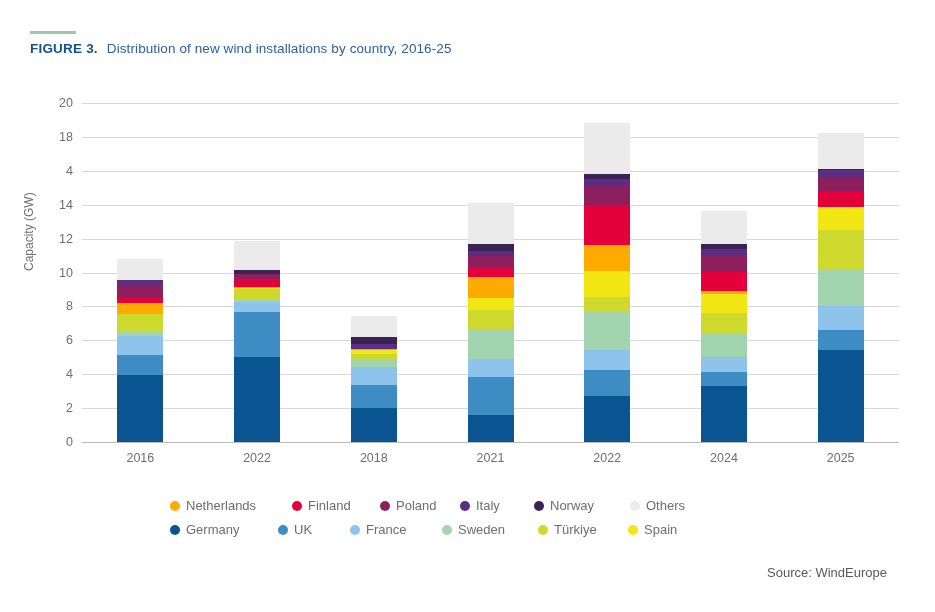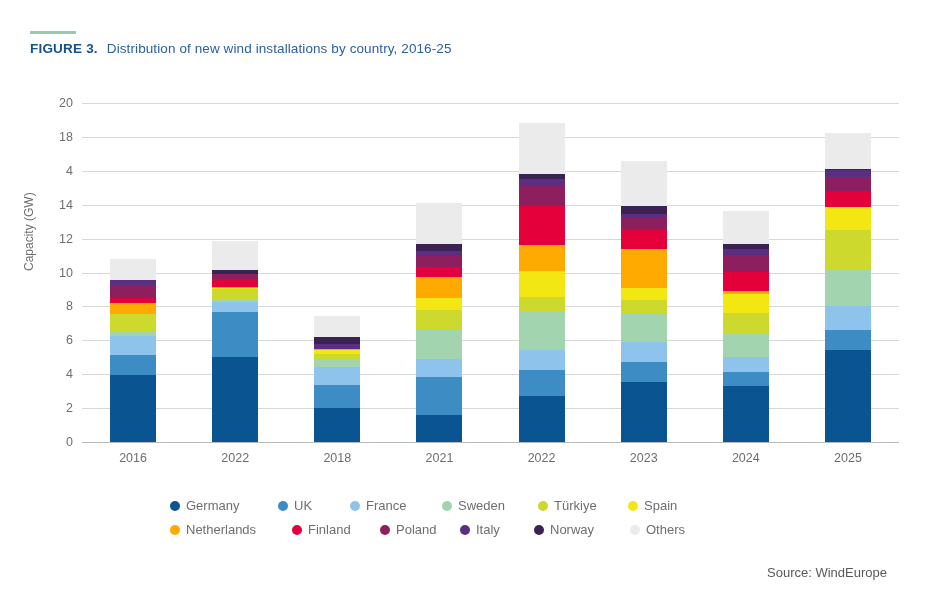--- a/index.html
+++ b/index.html
@@ -162,37 +162,20 @@
               <div class="seg" title="Netherlands: 1.6 GW" style="height: 8%; background: rgb(255, 170, 0);"></div>
               <div class="seg" title="Finland: 2.4 GW" style="height: 12%; background: rgb(228, 0, 58);"></div>
               <div class="seg" title="Poland: 1.2 GW" style="height: 6%; background: rgb(142, 31, 94);"></div>
               <div class="seg" title="Italy: 0.4 GW" style="height: 2%; background: rgb(91, 45, 131);"></div>
               <div class="seg" title="Norway: 0.3 GW" style="height: 1.5%; background: rgb(59, 34, 83);"></div>
               <div class="seg" title="Others: 3.1 GW" style="height: 15.5%; background: rgb(235, 235, 235);"></div>
             </div>
             <div class="xtick">2022</div>
           </div>
           <div class="barcol">
-            <div class="bar" style="height: 91%;">
-              <div class="seg" title="Germany: 3.9 GW" style="height: 19.5%; background: rgb(10, 85, 145);"></div>
-              <div class="seg" title="UK: 1.3 GW" style="height: 6.5%; background: rgb(61, 141, 196);"></div>
-              <div class="seg" title="France: 1.3 GW" style="height: 6.5%; background: rgb(142, 196, 236);"></div>
-              <div class="seg" title="Sweden: 1.8 GW" style="height: 9%; background: rgb(163, 212, 176);"></div>
-              <div class="seg" title="Türkiye: 0.9 GW" style="height: 4.5%; background: rgb(205, 217, 45);"></div>
-              <div class="seg" title="Spain: 0.8 GW" style="height: 4%; background: rgb(242, 231, 18);"></div>
-              <div class="seg" title="Netherlands: 2.5 GW" style="height: 12.5%; background: rgb(255, 170, 0);"></div>
-              <div class="seg" title="Finland: 1.3 GW" style="height: 6.5%; background: rgb(228, 0, 58);"></div>
-              <div class="seg" title="Poland: 0.7 GW" style="height: 3.5%; background: rgb(142, 31, 94);"></div>
-              <div class="seg" title="Italy: 0.3 GW" style="height: 1.5%; background: rgb(91, 45, 131);"></div>
-              <div class="seg" title="Norway: 0.5 GW" style="height: 2.5%; background: rgb(59, 34, 83);"></div>
-              <div class="seg" title="Others: 2.9 GW" style="height: 14.5%; background: rgb(235, 235, 235);"></div>
-            </div>
-            <div class="xtick">2023</div>
-          </div>
-          <div class="barcol">
             <div class="bar" style="height: 82.5%;">
               <div class="seg" title="Germany: 4 GW" style="height: 20%; background: rgb(10, 85, 145);"></div>
               <div class="seg" title="UK: 1 GW" style="height: 5%; background: rgb(61, 141, 196);"></div>
               <div class="seg" title="France: 1.1 GW" style="height: 5.5%; background: rgb(142, 196, 236);"></div>
               <div class="seg" title="Sweden: 1.6 GW" style="height: 8%; background: rgb(163, 212, 176);"></div>
               <div class="seg" title="Türkiye: 1.5 GW" style="height: 7.5%; background: rgb(205, 217, 45);"></div>
               <div class="seg" title="Spain: 1.4 GW" style="height: 7%; background: rgb(242, 231, 18);"></div>
               <div class="seg" title="Netherlands: 0.2 GW" style="height: 1%; background: rgb(255, 170, 0);"></div>
               <div class="seg" title="Finland: 1.4 GW" style="height: 7%; background: rgb(228, 0, 58);"></div>
               <div class="seg" title="Poland: 1.2 GW" style="height: 6%; background: rgb(142, 31, 94);"></div>
@@ -217,20 +200,46 @@
               <div class="seg" title="Others: 2.2 GW" style="height: 11%; background: rgb(235, 235, 235);"></div>
             </div>
             <div class="xtick">2025</div>
           </div>
         </div>
     </div>
   </div>
 
   <div class="legend" id="legend">
       <div class="legend-row">
+        <div class="legend-item" style="width: 122px;">
+          <span class="dot" style="background: rgb(255, 170, 0);"></span>
+          <span class="legend-text">Netherlands</span>
+        </div>
+        <div class="legend-item" style="width: 88px;">
+          <span class="dot" style="background: rgb(228, 0, 58);"></span>
+          <span class="legend-text">Finland</span>
+        </div>
+        <div class="legend-item" style="width: 80px;">
+          <span class="dot" style="background: rgb(142, 31, 94);"></span>
+          <span class="legend-text">Poland</span>
+        </div>
+        <div class="legend-item" style="width: 74px;">
+          <span class="dot" style="background: rgb(91, 45, 131);"></span>
+          <span class="legend-text">Italy</span>
+        </div>
+        <div class="legend-item" style="width: 96px;">
+          <span class="dot" style="background: rgb(59, 34, 83);"></span>
+          <span class="legend-text">Norway</span>
+        </div>
+        <div class="legend-item">
+          <span class="dot" style="background: rgb(235, 235, 235);"></span>
+          <span class="legend-text">Others</span>
+        </div>
+      </div>
+      <div class="legend-row">
         <div class="legend-item" style="width: 108px;">
           <span class="dot" style="background: rgb(10, 85, 145);"></span>
           <span class="legend-text">Germany</span>
         </div>
         <div class="legend-item" style="width: 72px;">
           <span class="dot" style="background: rgb(61, 141, 196);"></span>
           <span class="legend-text">UK</span>
         </div>
         <div class="legend-item" style="width: 92px;">
           <span class="dot" style="background: rgb(142, 196, 236);"></span>
@@ -242,42 +251,16 @@
         </div>
         <div class="legend-item" style="width: 90px;">
           <span class="dot" style="background: rgb(205, 217, 45);"></span>
           <span class="legend-text">Türkiye</span>
         </div>
         <div class="legend-item">
           <span class="dot" style="background: rgb(242, 231, 18);"></span>
           <span class="legend-text">Spain</span>
         </div>
       </div>
-      <div class="legend-row">
-        <div class="legend-item" style="width: 122px;">
-          <span class="dot" style="background: rgb(255, 170, 0);"></span>
-          <span class="legend-text">Netherlands</span>
-        </div>
-        <div class="legend-item" style="width: 88px;">
-          <span class="dot" style="background: rgb(228, 0, 58);"></span>
-          <span class="legend-text">Finland</span>
-        </div>
-        <div class="legend-item" style="width: 80px;">
-          <span class="dot" style="background: rgb(142, 31, 94);"></span>
-          <span class="legend-text">Poland</span>
-        </div>
-        <div class="legend-item" style="width: 74px;">
-          <span class="dot" style="background: rgb(91, 45, 131);"></span>
-          <span class="legend-text">Italy</span>
-        </div>
-        <div class="legend-item" style="width: 96px;">
-          <span class="dot" style="background: rgb(59, 34, 83);"></span>
-          <span class="legend-text">Norway</span>
-        </div>
-        <div class="legend-item">
-          <span class="dot" style="background: rgb(235, 235, 235);"></span>
-          <span class="legend-text">Others</span>
-        </div>
-      </div>
     </div>
 
   <div class="source">Source: WindEurope</div>
 </div>
 
 </body></html>

